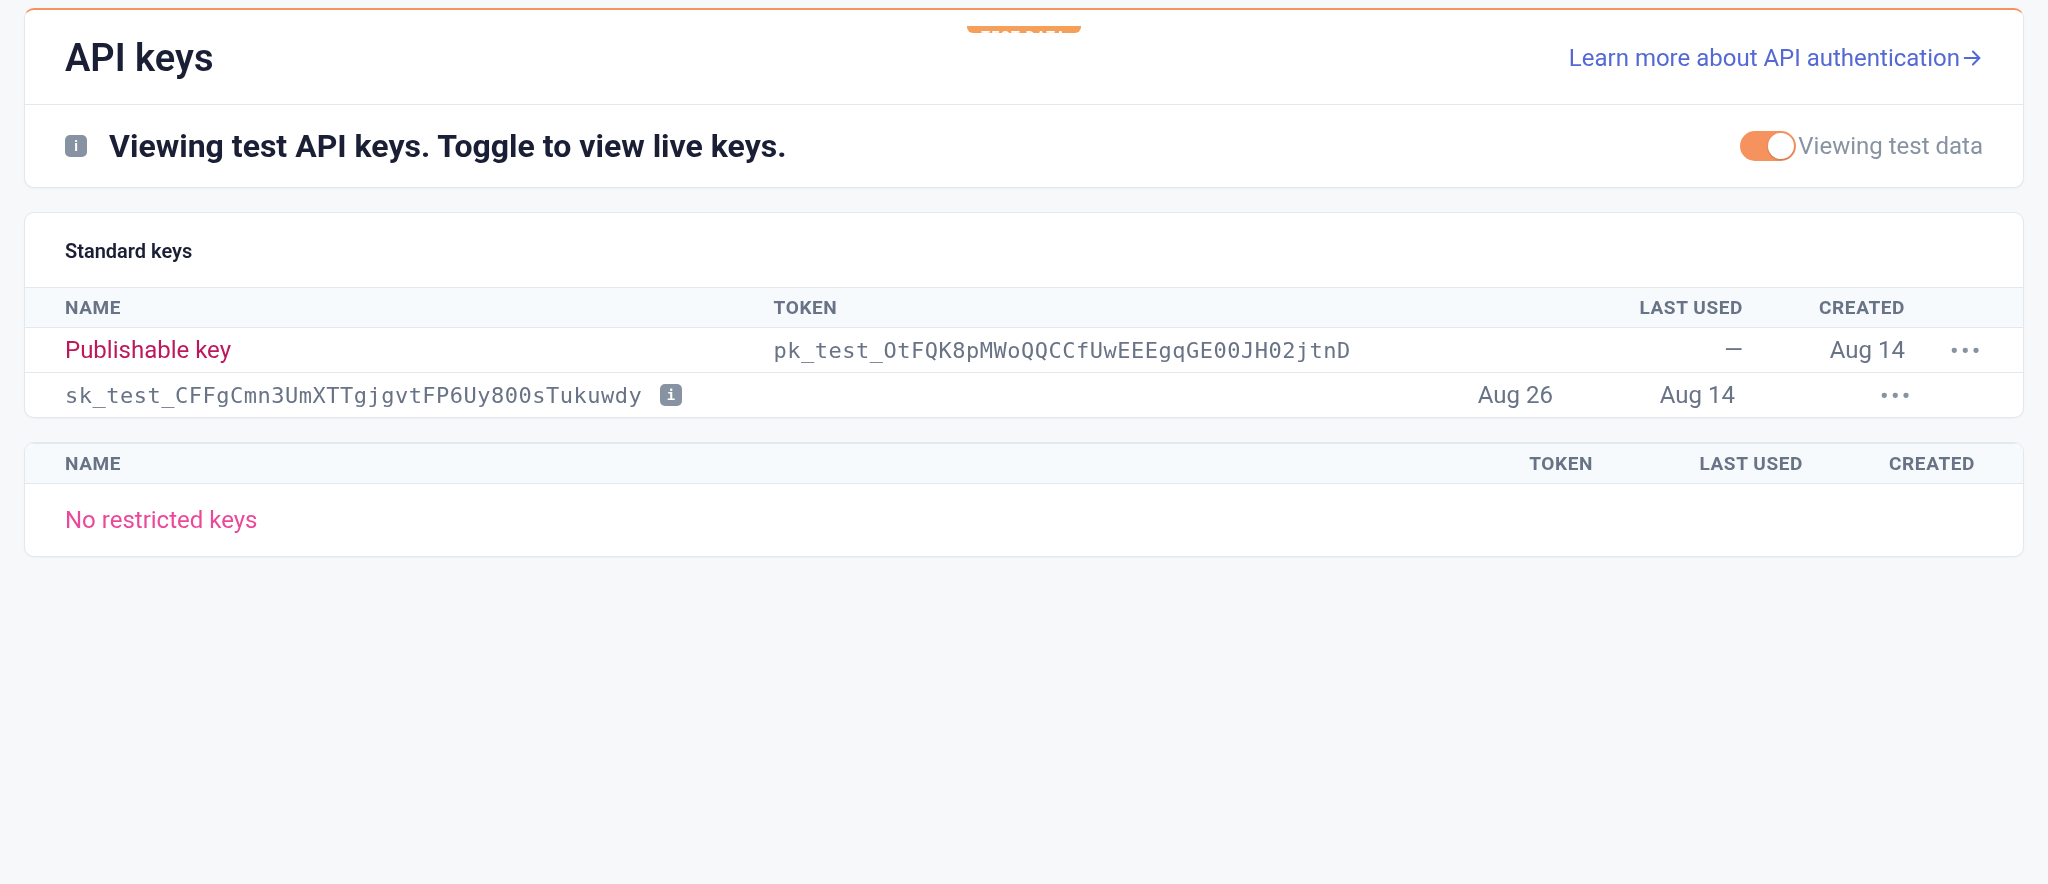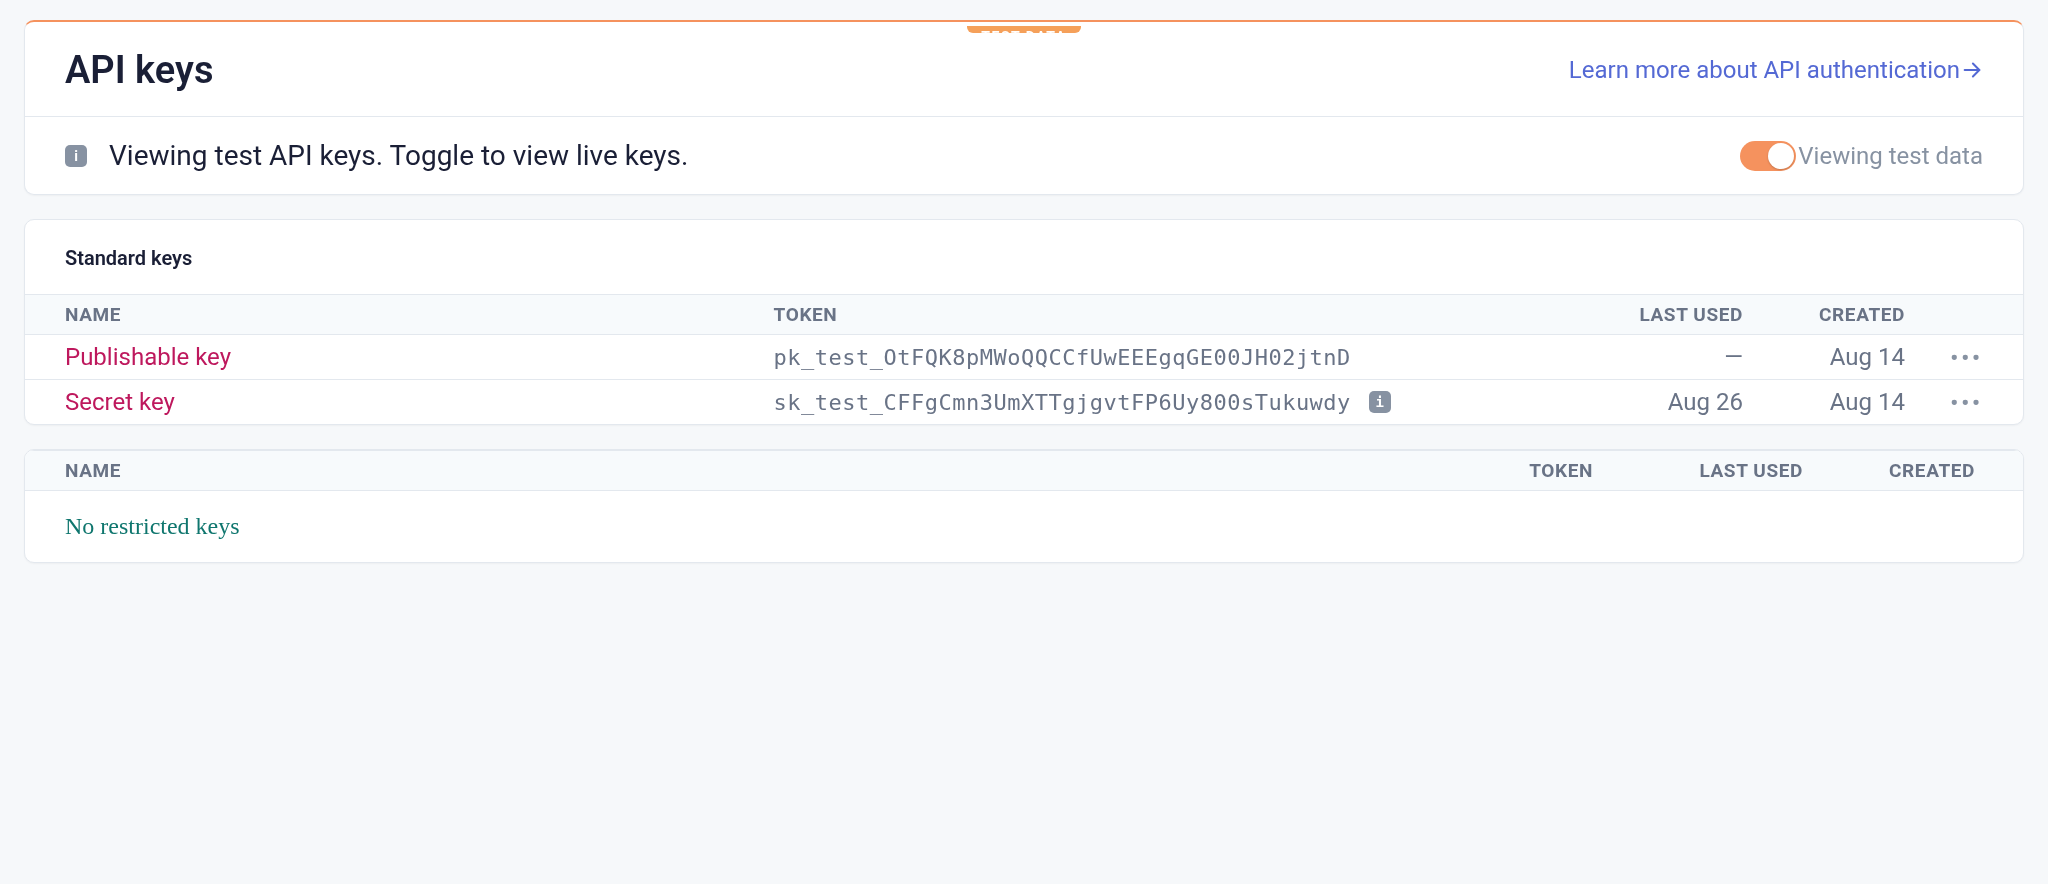--- a/index.html
+++ b/index.html
@@ -29,21 +29,20 @@
   .page {
     padding: 24px;
   }
   .card {
     background: var(--card-bg);
     border: 1px solid var(--border);
     border-radius: 10px;
     box-shadow: 0 1px 2px rgba(0,0,0,0.04);
     margin-bottom: 24px;
     overflow: hidden;
-    margin-top: 12px;
   }
 
   
   .card.first {
     border-top: 2px solid var(--orange);
   }
 
   
   .test-pill-wrap {
     display: flex;
@@ -114,22 +113,22 @@
     background: #8792a2;
     color: #fff;
     font-weight: 700;
     font-size: 14px;
     display: inline-flex;
     align-items: center;
     justify-content: center;
     line-height: 1;
   }
   .notice-text {
-    font-size: 28px;
-    font-weight: 400;
+    font-size: 32px;
+    font-weight: 700;
     color: var(--text);
   }
   .toggle-wrap {
     display: flex;
     align-items: center;
     gap: 2px;
   }
   .toggle {
     width: 56px;
     height: 30px;
@@ -221,23 +220,22 @@
   .plus-icon { font-size: 22px; font-weight: 600; }
 
   .restricted-header-row {
     display: flex;
     align-items: center;
     justify-content: space-between;
     padding: 22px 40px 22px;
   }
   .empty-row {
     padding: 22px 40px;
-    color: #0f766e;
-    font-size: 24px;
-    font-family: Liberation Serif, serif;
+    color: #ec4899;
+    font-size: 24px;
   }
 </style>
 </head>
 <body>
 
 <div class="page">
 
   <div class="test-pill-wrap">
     <div class="test-pill">TEST DATA</div>
   </div>
@@ -285,21 +283,20 @@
       <div class="col-name">Publishable key</div>
       <div class="col-token">
         <span>pk_test_OtFQK8pMWoQQCCfUwEEEgqGE00JH02jtnD</span>
       </div>
       <div class="col-last">—</div>
       <div class="col-created">Aug 14</div>
       <div class="col-actions"><span class="kebab">•••</span></div>
     </div>
 
     <div class="tbl-row">
-      <div class="col-name">Secret key</div>
       <div class="col-token">
         <span>sk_test_CFFgCmn3UmXTTgjgvtFP6Uy800sTukuwdy</span>
         <span class="info-badge">i</span>
       </div>
       <div class="col-last">Aug 26</div>
       <div class="col-created">Aug 14</div>
       <div class="col-actions"><span class="kebab">•••</span></div>
     </div>
   </div>
 

